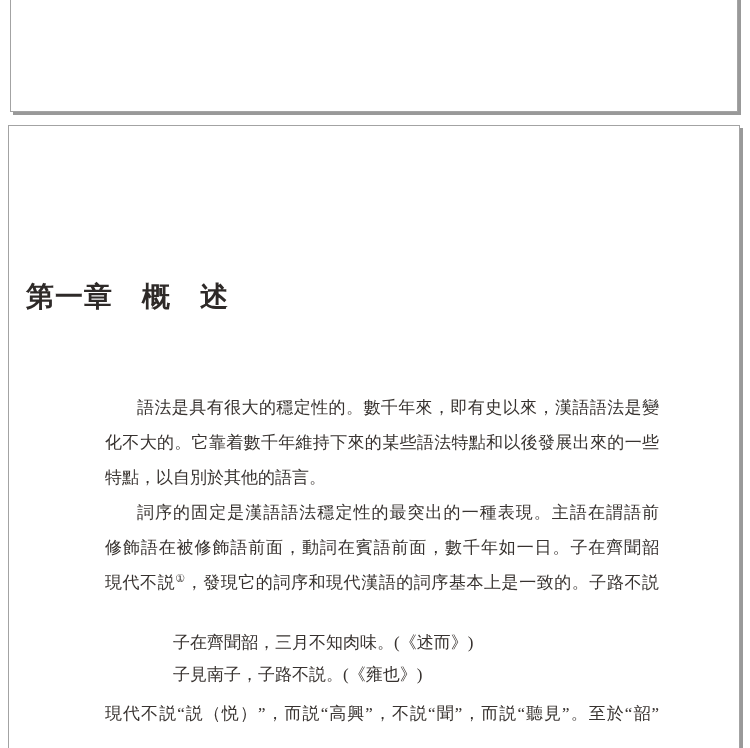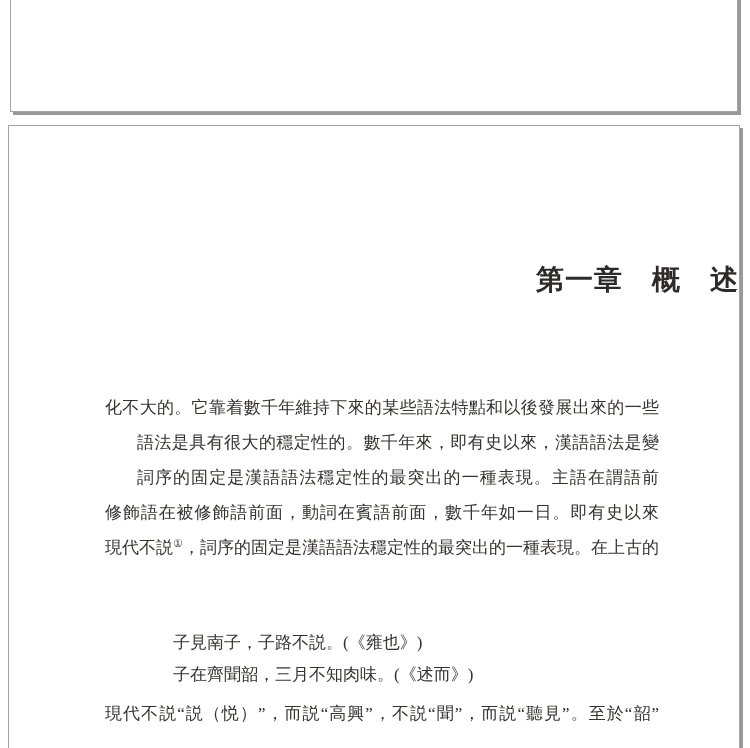--- a/index.html
+++ b/index.html
@@ -28,22 +28,22 @@
     left: 8px;
     top: 125px;
     width: 732px;
     height: 724px;
   }
   .chapter-title {
     position: absolute;
     top: 138px;
     left: 0;
     right: 0;
-    margin: 0;
-    text-align: right;
+    margin: 17px;
+    text-align: left;
     font-size: 28px;
     line-height: 32px;
     font-weight: bold;
     color: #2e2a28;
     letter-spacing: 1px;
   }
   .textcol {
     position: absolute;
     left: 96px;
     width: 554px;
@@ -83,31 +83,32 @@
 </head>
 <body>
 
 <div class="page page-prev"></div>
 
 <div class="page page-current">
 
   <h1 class="chapter-title">第一章　概　述</h1>
 
   <div class="textcol p1">
+    <div class="ln just indent">語法是具有很大的穩定性的。數千年來，即有史以來，漢語語法是變</div>
     <div class="ln just">化不大的。它靠着數千年維持下來的某些語法特點和以後發展出來的一些</div>
-    <div class="ln just indent">語法是具有很大的穩定性的。數千年來，即有史以來，漢語語法是變</div>
+    <div class="ln">特點，以自別於其他的語言。</div>
     <div class="ln just indent">詞序的固定是漢語語法穩定性的最突出的一種表現。主語在謂語前面，</div>
-    <div class="ln just">修飾語在被修飾語前面，動詞在賓語前面，數千年如一日。即有史以來</div>
+    <div class="ln just">修飾語在被修飾語前面，動詞在賓語前面，數千年如一日。子在齊聞韶</div>
     <div class="ln just">
-      <span>現代不説</span><sup class="fnote">①</sup><span>，詞序的固定是漢語語法穩定性的最突出的一種表現。在上古的</span>
+      <span>現代不説</span><sup class="fnote">①</sup><span>，發現它的詞序和現代漢語的詞序基本上是一致的。子路不説</span>
     </div>
   </div>
 
   <div class="examples">
+    <div class="ex-ln">子在齊聞韶，三月不知肉味。(《述而》)</div>
     <div class="ex-ln">子見南子，子路不説。(《雍也》)</div>
-    <div class="ex-ln">子在齊聞韶，三月不知肉味。(《述而》)</div>
   </div>
 
   <div class="textcol p3">
     <div class="ln just">現代不説“説（悦）”，而説“高興”，不説“聞”，而説“聽見”。至於“韶”</div>
   </div>
 
 </div>
 
 </body></html>

